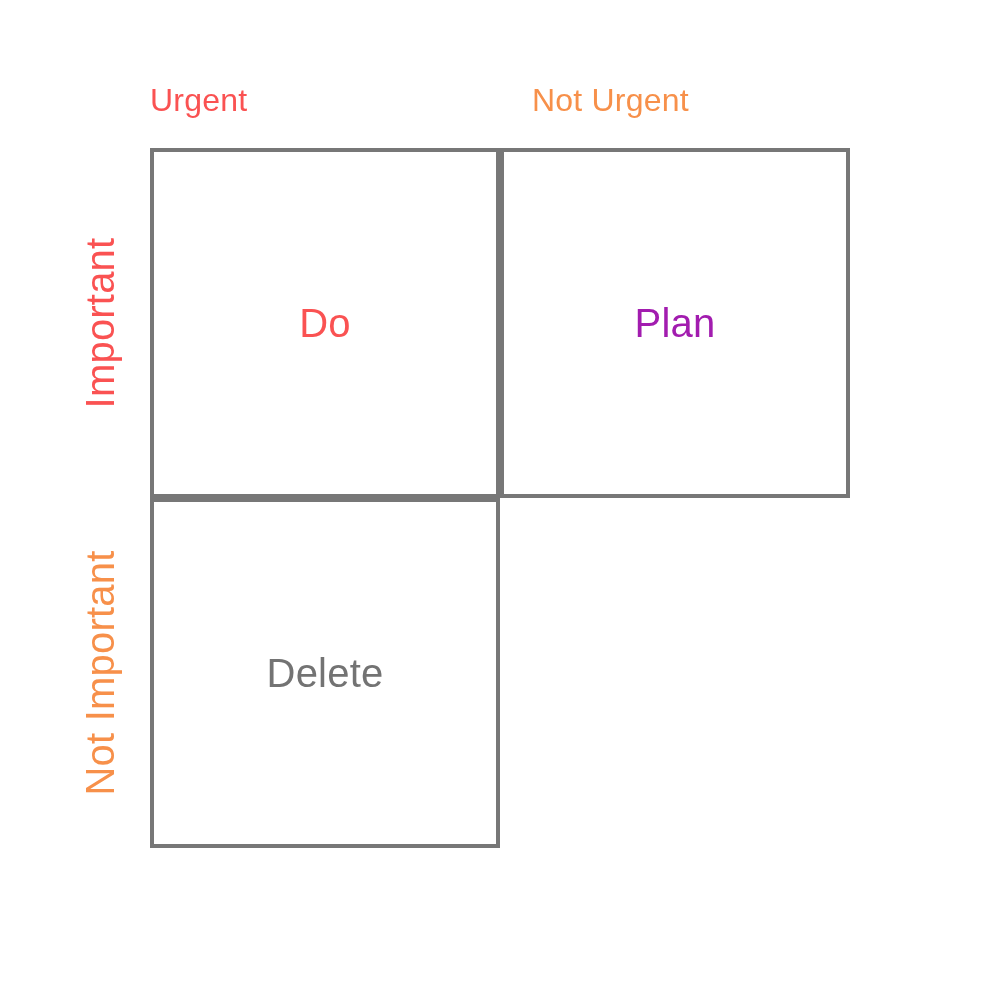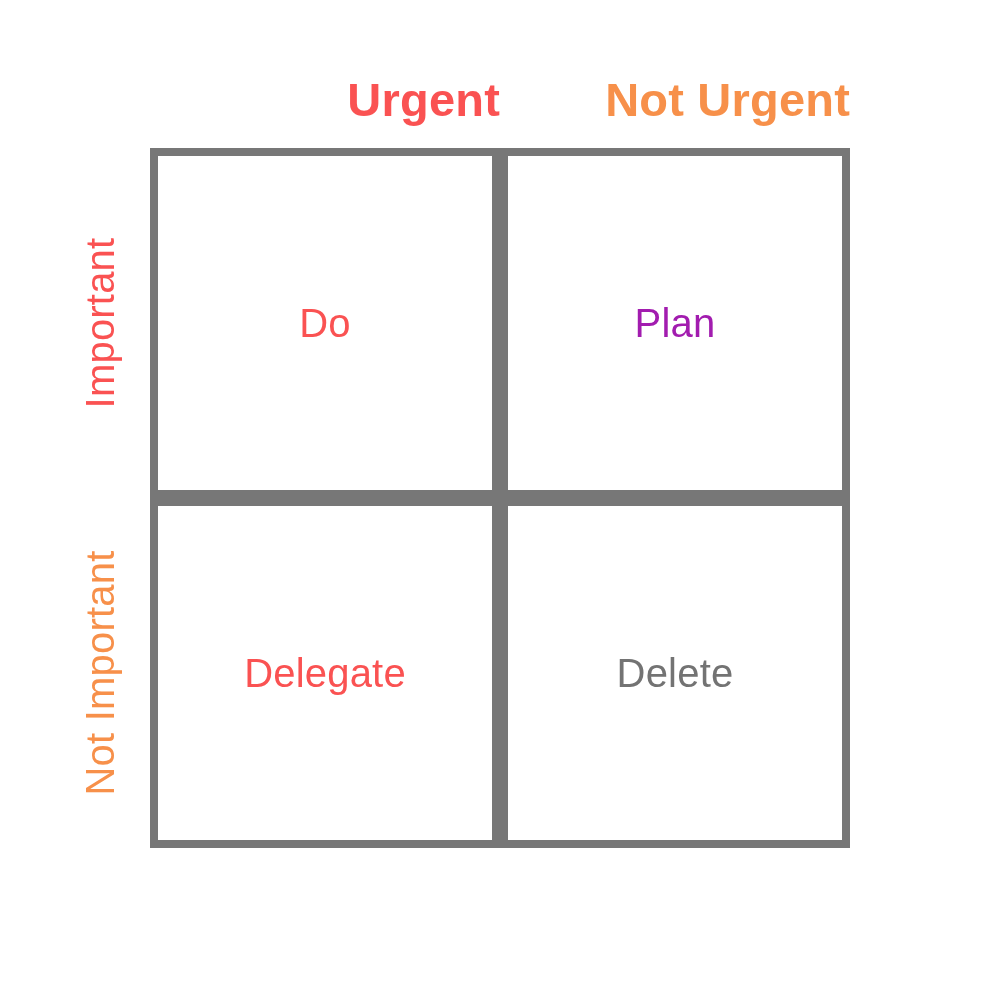--- a/index.html
+++ b/index.html
@@ -22,23 +22,23 @@
     height: 1000px;
     background: #ffffff;
   }
 
   
   .col-header {
     position: absolute;
     top: 72px;
     height: 56px;
     line-height: 56px;
-    text-align: right;
-    font-size: 47px;
-    font-weight: 700;
+    text-align: left;
+    font-size: 32px;
+    font-weight: 400;
     letter-spacing: 0.2px;
     white-space: nowrap;
   }
   #col-header-urgent {
     left: 150px;
     width: 350px;
   }
   #col-header-not-urgent {
     left: 500px;
     width: 350px;
@@ -77,21 +77,21 @@
     left: 150px;
     top: 148px;
     width: 700px;
     height: 700px;
     display: grid;
     grid-template-columns: 350px 350px;
     grid-template-rows: 350px 350px;
   }
   .quadrant {
     box-sizing: border-box;
-    border: 8px solid #eab308;
+    border: 4px solid #eab308;
     background: #ffffff;
     display: flex;
     align-items: center;
     justify-content: center;
   }
   .quadrant-label {
     font-size: 40px;
     font-weight: 400;
     letter-spacing: 0.2px;
     white-space: nowrap;
@@ -122,22 +122,19 @@
   <div id="quadrant-grid">
 
     <div class="quadrant" style="border-color: rgb(119, 119, 119);">
       <span class="quadrant-label" style="color: rgb(250, 82, 82);">Do</span>
     </div>
 
     <div class="quadrant" style="border-color: rgb(119, 119, 119);">
       <span class="quadrant-label" style="color: #a21caf;">Plan</span>
     </div>
 
-    <div class="quadrant" style="border-color: rgb(119, 119, 119);">
-      <span class="quadrant-label" style="color: rgb(250, 82, 82);">Delegate</span>
-    </div>
 
     <div class="quadrant" style="border-color: rgb(119, 119, 119);">
       <span class="quadrant-label" style="color: #737373;">Delete</span>
     </div>
 
   </div>
 </div>
 
 </body></html>

